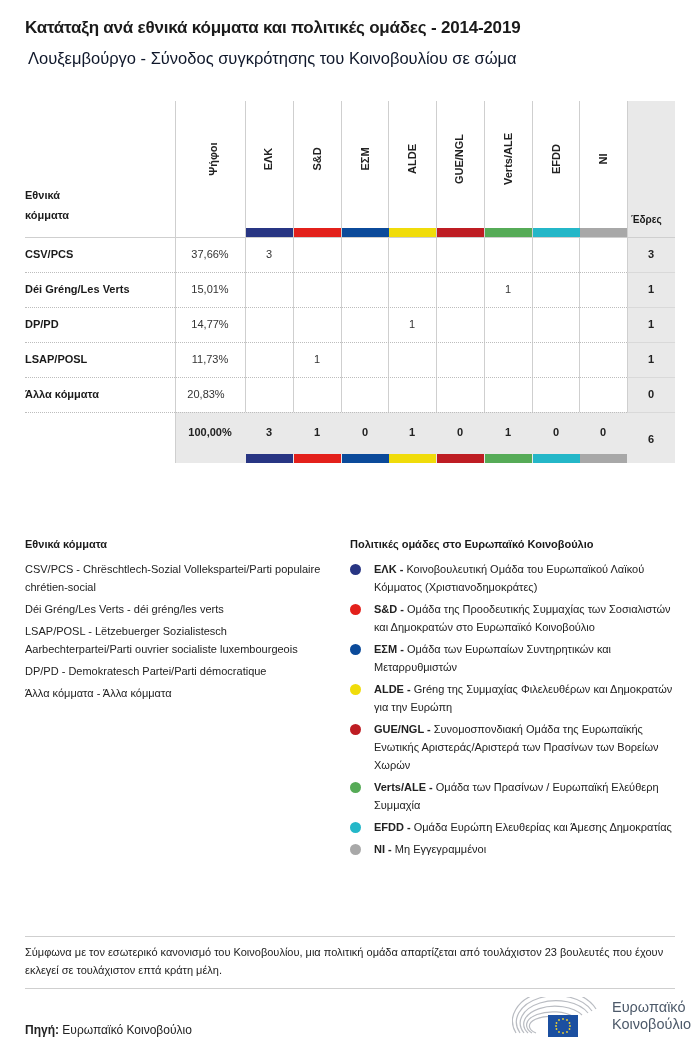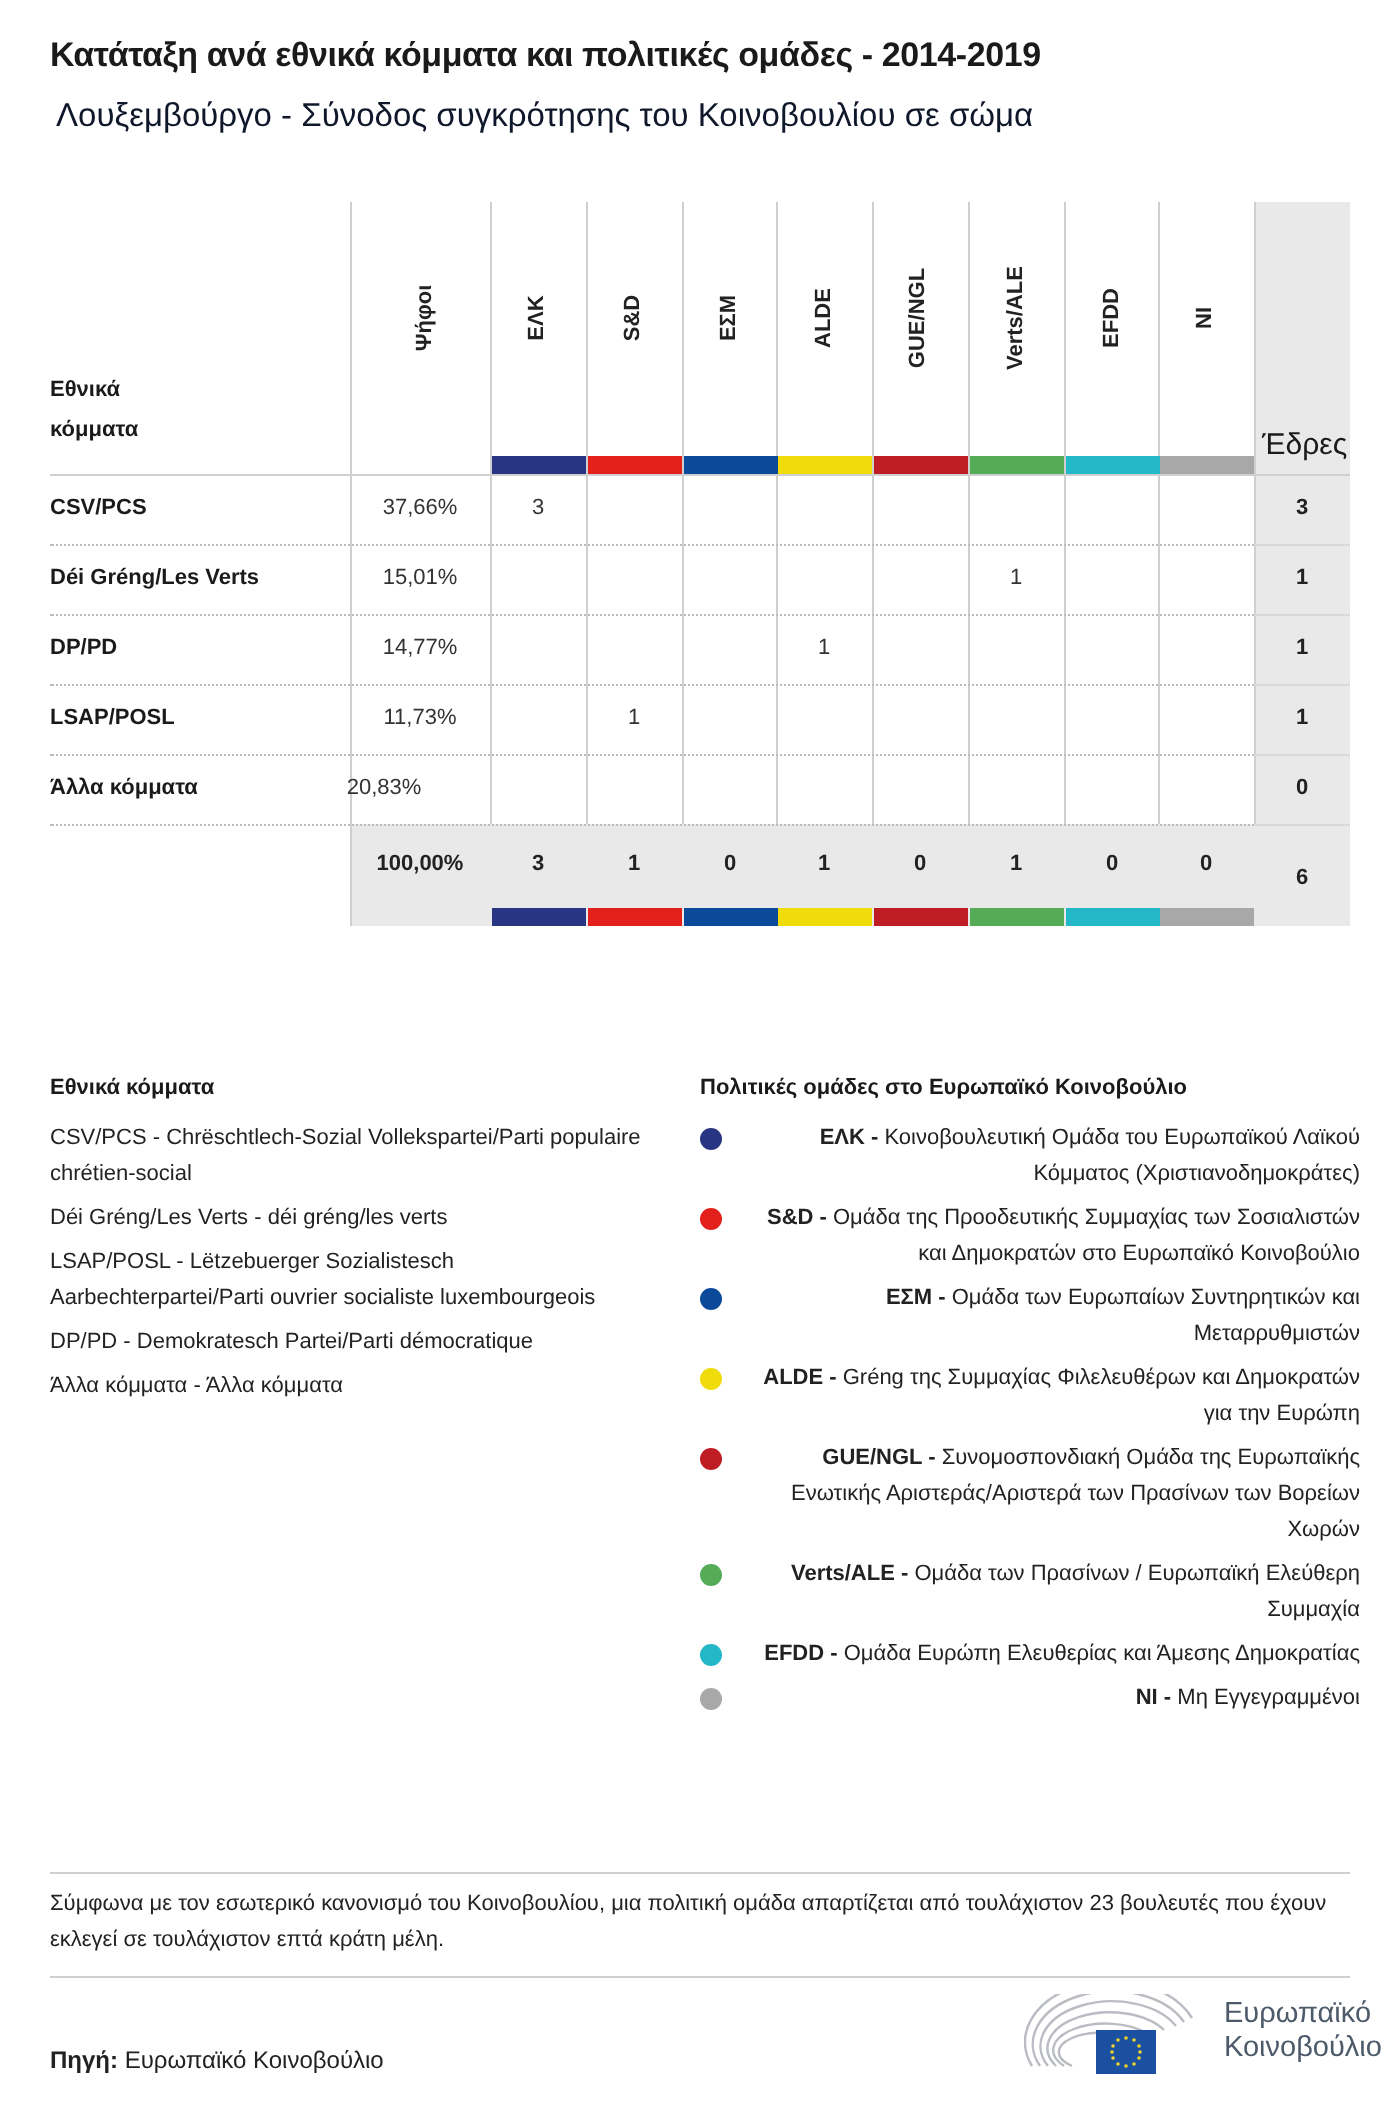--- a/index.html
+++ b/index.html
@@ -14,29 +14,29 @@
   .hline-dot { position: absolute; height: 0; border-top: 1px dotted #bdbdbd; }
   .seats-bg { position: absolute; background: #e9e9e9; }
   .total-bg { position: absolute; background: #e9e9e9; }
   .colhead { position: absolute; width: 47px; height: 100px; display: flex; align-items: center; justify-content: center; }
   .colhead span { transform: rotate(-90deg); white-space: nowrap; font-size: 11px; font-weight: bold; color: #222; display: block; }
   .colorbar { position: absolute; height: 9px; }
   .natlabel { position: absolute; left: 0px; font-size: 11px; font-weight: bold; line-height: 20px; }
   .rowlabel { position: absolute; left: 0; font-size: 11px; font-weight: bold; }
   .cell { position: absolute; font-size: 11px; text-align: center; color: #333; }
   .cell.bold { font-weight: bold; color: #222; }
-  .seatshead { position: absolute; font-size: 15px; font-weight: normal; }
+  .seatshead { position: absolute; font-size: 10px; font-weight: bold; }
 
   
   .leg-title { position: absolute; font-size: 11px; font-weight: bold; }
   .leg-left { position: absolute; left: 25px; top: 560px; width: 300px; font-size: 11px; line-height: 18px; color: #222; }
   .leg-left .item { margin-bottom: 4px; }
   .leg-left b { font-weight: normal; }
   .leg-right { position: absolute; left: 350px; top: 560px; width: 330px; font-size: 11px; line-height: 18px; color: #222; }
-  .leg-right .item { position: relative; padding-left: 24px; margin-bottom: 4px; text-align: right; }
+  .leg-right .item { position: relative; padding-left: 24px; margin-bottom: 4px; }
   .leg-right .dot { position: absolute; left: 0; top: 4px; width: 11px; height: 11px; border-radius: 50%; }
 
   .sep { position: absolute; left: 25px; width: 650px; height: 1px; background: #cfcfcf; }
   .note { position: absolute; left: 25px; top: 943px; width: 640px; font-size: 11px; line-height: 18px; color: #222; }
   .source { position: absolute; left: 25px; top: 1023px; font-size: 12px; color: #222; }
   .source b { font-weight: bold; }
   .logo { position: absolute; left: 512px; top: 997px; width: 170px; height: 42px; }
   .logo-text { position: absolute; left: 100px; top: 2px; font-size: 14.5px; color: #4d5a6a; line-height: 17px; }
 </style>
 </head>
@@ -158,21 +158,21 @@
     <div class="cell" style="left:220px; width:48px; top:252px;"></div>
     <div class="cell" style="left:268px; width:48px; top:252px;">1</div>
     <div class="cell" style="left:316px; width:48px; top:252px;"></div>
     <div class="cell" style="left:363px; width:48px; top:252px;"></div>
     <div class="cell" style="left:411px; width:48px; top:252px;"></div>
     <div class="cell" style="left:459px; width:48px; top:252px;"></div>
     <div class="cell" style="left:507px; width:48px; top:252px;"></div>
     <div class="cell" style="left:554px; width:48px; top:252px;"></div>
     <div class="cell bold" style="left:602px; width:48px; top:252px;">1</div>
     <div class="rowlabel" style="top:287px;">Άλλα κόμματα</div>
-    <div class="cell" style="left:132px; width:70px; top:287px;">20,83%</div>
+    <div class="cell" style="left:146px; width:70px; top:287px;">20,83%</div>
     <div class="cell" style="left:220px; width:48px; top:287px;"></div>
     <div class="cell" style="left:268px; width:48px; top:287px;"></div>
     <div class="cell" style="left:316px; width:48px; top:287px;"></div>
     <div class="cell" style="left:363px; width:48px; top:287px;"></div>
     <div class="cell" style="left:411px; width:48px; top:287px;"></div>
     <div class="cell" style="left:459px; width:48px; top:287px;"></div>
     <div class="cell" style="left:507px; width:48px; top:287px;"></div>
     <div class="cell" style="left:554px; width:48px; top:287px;"></div>
     <div class="cell bold" style="left:602px; width:48px; top:287px;">0</div>
     <div class="cell bold" style="left:150px; width:70px; top:325px;">100,00%</div>

